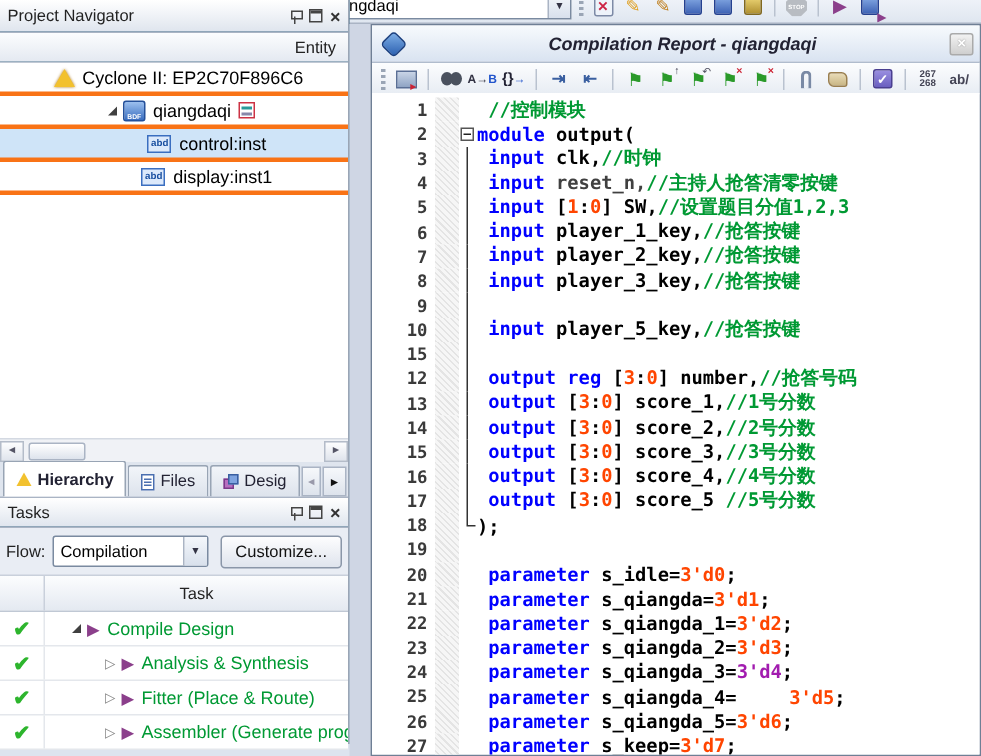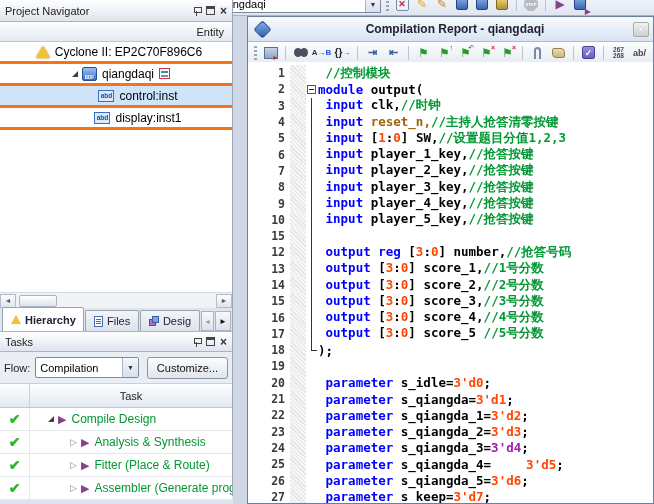--- a/index.html
+++ b/index.html
@@ -86,21 +86,21 @@
   .check { color:#2db52d; font-size:14px; font-weight:bold; }
   .task-row .c2 { flex:1; display:flex; align-items:center; overflow:hidden; white-space:nowrap; }
   .t-exp-open { width:0; height:0; border-left:6px solid transparent; border-bottom:6px solid #404040; margin:0 4px; }
   .t-exp-closed { font-size:9px; color:#888; margin:0 4px; }
   .t-play { color:#8b3f8b; font-size:11px; margin-right:5px; }
   .task-label { color:#009933; font-size:12px; }
 
   
   .mdi-gap { position:absolute; left:233px; top:16px; width:14px; height:488px; background:#cfd6e4; }
   .child-win { position:absolute; left:247px; top:16px; width:407px; height:488px; border:1px solid #6f7f95; background:#fff; }
-  .child-title { height:22px; background:linear-gradient(#f7fafd,#d9e3f1); border-bottom:1px solid #b0bccd; display:flex; align-items:center; padding:12px 4px; }
+  .child-title { height:22px; background:linear-gradient(#f7fafd,#d9e3f1); border-bottom:1px solid #b0bccd; display:flex; align-items:center; padding:12px 4px;font-style:italic; }
   .diamond-ic { width:13px; height:13px; background:linear-gradient(135deg,#7fb0e8,#2a5faf); border:1px solid #1a3f7f; border-radius:3px; transform:rotate(45deg); margin:0 8px 0 4px; }
   .child-title .t { flex:1; text-align:center; font-size:12px; font-weight:bold; color:#223; }
   .child-close { width:16px; height:15px; background:linear-gradient(#f2f2f2,#cfcfcf); border:1px solid #aaa; border-radius:2px; color:#fff; font-weight:bold; font-size:10px; display:flex; align-items:center; justify-content:center; text-shadow:0 0 1px #888; }
 
   .ed-toolbar { height:22px; background:linear-gradient(#fcfdfe,#e7ecf3); border-bottom:1px solid #b6bfcc; display:flex; align-items:center; padding-left:3px; overflow:hidden; }
   .ed-ic { width:19px; height:18px; display:flex; align-items:center; justify-content:center; margin:0 1px; position:relative; }
   .winarrow { width:14px; height:12px; background:linear-gradient(#c8d4e6,#8fa4c4); border:1px solid #5a6f95; position:relative; }
   .winarrow::after { content:"▸"; position:absolute; right:-1px; bottom:-4px; color:#cc2233; font-size:8px; }
   .binoc { width:14px; height:9px; position:relative; }
   .binoc::before, .binoc::after { content:""; position:absolute; top:0; width:8px; height:9px; border-radius:50%; background:#4a515e; }
@@ -382,26 +382,26 @@
       <span>268</span>
     </span>
     <span class="ed-ic abind">ab/</span>
   </div>
 
   <div class="code-area">
     <div id="code-lines" style="padding-top:3px;">
         <div class="code-line"><span class="gut">1</span><span class="hatch"></span><span class="foldc"></span><span class="ctext"><span style="color: rgb(0, 153, 51);"> //控制模块</span></span></div>
         <div class="code-line"><span class="gut">2</span><span class="hatch"></span><span class="foldc"><span class="fold-box"></span></span><span class="ctext"><span style="color: rgb(0, 0, 255);">module</span><span style="color: rgb(0, 0, 0);"> output(</span></span></div>
         <div class="code-line"><span class="gut">3</span><span class="hatch"></span><span class="foldc"><span class="fold-mid"></span></span><span class="ctext"><span style="color: rgb(0, 0, 0);"> </span><span style="color: rgb(0, 0, 255);">input</span><span style="color: rgb(0, 0, 0);"> clk,</span><span style="color: rgb(0, 153, 51);">//时钟</span></span></div>
-        <div class="code-line"><span class="gut">4</span><span class="hatch"></span><span class="foldc"><span class="fold-mid"></span></span><span class="ctext"><span style="color: rgb(0, 0, 0);"> </span><span style="color: rgb(0, 0, 255);">input</span><span style="color: #a16207;"> reset_n,</span><span style="color: rgb(0, 153, 51);">//主持人抢答清零按键</span></span></div>
+        <div class="code-line"><span class="gut">4</span><span class="hatch"></span><span class="foldc"><span class="fold-mid"></span></span><span class="ctext"><span style="color: rgb(0, 0, 0);"> </span><span style="color: rgb(0, 0, 255);">input</span><span style="color: #404040;"> reset_n,</span><span style="color: rgb(0, 153, 51);">//主持人抢答清零按键</span></span></div>
         <div class="code-line"><span class="gut">5</span><span class="hatch"></span><span class="foldc"><span class="fold-mid"></span></span><span class="ctext"><span style="color: rgb(0, 0, 0);"> </span><span style="color: rgb(0, 0, 255);">input</span><span style="color: rgb(0, 0, 0);"> [</span><span style="color: rgb(255, 69, 0);">1</span><span style="color: rgb(0, 0, 0);">:</span><span style="color: rgb(255, 69, 0);">0</span><span style="color: rgb(0, 0, 0);">] SW,</span><span style="color: rgb(0, 153, 51);">//设置题目分值1,2,3</span></span></div>
         <div class="code-line"><span class="gut">6</span><span class="hatch"></span><span class="foldc"><span class="fold-mid"></span></span><span class="ctext"><span style="color: rgb(0, 0, 0);"> </span><span style="color: rgb(0, 0, 255);">input</span><span style="color: rgb(0, 0, 0);"> player_1_key,</span><span style="color: rgb(0, 153, 51);">//抢答按键</span></span></div>
         <div class="code-line"><span class="gut">7</span><span class="hatch"></span><span class="foldc"><span class="fold-mid"></span></span><span class="ctext"><span style="color: rgb(0, 0, 0);"> </span><span style="color: rgb(0, 0, 255);">input</span><span style="color: rgb(0, 0, 0);"> player_2_key,</span><span style="color: rgb(0, 153, 51);">//抢答按键</span></span></div>
         <div class="code-line"><span class="gut">8</span><span class="hatch"></span><span class="foldc"><span class="fold-mid"></span></span><span class="ctext"><span style="color: rgb(0, 0, 0);"> </span><span style="color: rgb(0, 0, 255);">input</span><span style="color: rgb(0, 0, 0);"> player_3_key,</span><span style="color: rgb(0, 153, 51);">//抢答按键</span></span></div>
-        <div class="code-line"><span class="gut">9</span><span class="hatch"></span><span class="foldc"><span class="fold-mid"></span></span><span class="ctext"><span style="color: rgb(0, 0, 0);"> </span><span style="color: rgb(0, 0, 255);">input</span><span style="color: rgb(0, 0, 0);"> player_4_key,</span><span style="color: rgb(0, 153, 51);">//抢答按键</span></span></div>
+        <div class="code-line"><span class="gut">9</span><span class="hatch"></span><span class="foldc"><span class="fold-mid"></span></span></div>
         <div class="code-line"><span class="gut">10</span><span class="hatch"></span><span class="foldc"><span class="fold-mid"></span></span><span class="ctext"><span style="color: rgb(0, 0, 0);"> </span><span style="color: rgb(0, 0, 255);">input</span><span style="color: rgb(0, 0, 0);"> player_5_key,</span><span style="color: rgb(0, 153, 51);">//抢答按键</span></span></div>
         <div class="code-line"><span class="gut">15</span><span class="hatch"></span><span class="foldc"><span class="fold-mid"></span></span><span class="ctext"></span></div>
         <div class="code-line"><span class="gut">12</span><span class="hatch"></span><span class="foldc"><span class="fold-mid"></span></span><span class="ctext"><span style="color: rgb(0, 0, 0);"> </span><span style="color: rgb(0, 0, 255);">output</span><span style="color: rgb(0, 0, 0);"> </span><span style="color: rgb(0, 0, 255);">reg</span><span style="color: rgb(0, 0, 0);"> [</span><span style="color: rgb(255, 69, 0);">3</span><span style="color: rgb(0, 0, 0);">:</span><span style="color: rgb(255, 69, 0);">0</span><span style="color: rgb(0, 0, 0);">] number,</span><span style="color: rgb(0, 153, 51);">//抢答号码</span></span></div>
         <div class="code-line"><span class="gut">13</span><span class="hatch"></span><span class="foldc"><span class="fold-mid"></span></span><span class="ctext"><span style="color: rgb(0, 0, 0);"> </span><span style="color: rgb(0, 0, 255);">output</span><span style="color: rgb(0, 0, 0);"> [</span><span style="color: rgb(255, 69, 0);">3</span><span style="color: rgb(0, 0, 0);">:</span><span style="color: rgb(255, 69, 0);">0</span><span style="color: rgb(0, 0, 0);">] score_1,</span><span style="color: rgb(0, 153, 51);">//1号分数</span></span></div>
         <div class="code-line"><span class="gut">14</span><span class="hatch"></span><span class="foldc"><span class="fold-mid"></span></span><span class="ctext"><span style="color: rgb(0, 0, 0);"> </span><span style="color: rgb(0, 0, 255);">output</span><span style="color: rgb(0, 0, 0);"> [</span><span style="color: rgb(255, 69, 0);">3</span><span style="color: rgb(0, 0, 0);">:</span><span style="color: rgb(255, 69, 0);">0</span><span style="color: rgb(0, 0, 0);">] score_2,</span><span style="color: rgb(0, 153, 51);">//2号分数</span></span></div>
         <div class="code-line"><span class="gut">15</span><span class="hatch"></span><span class="foldc"><span class="fold-mid"></span></span><span class="ctext"><span style="color: rgb(0, 0, 0);"> </span><span style="color: rgb(0, 0, 255);">output</span><span style="color: rgb(0, 0, 0);"> [</span><span style="color: rgb(255, 69, 0);">3</span><span style="color: rgb(0, 0, 0);">:</span><span style="color: rgb(255, 69, 0);">0</span><span style="color: rgb(0, 0, 0);">] score_3,</span><span style="color: rgb(0, 153, 51);">//3号分数</span></span></div>
         <div class="code-line"><span class="gut">16</span><span class="hatch"></span><span class="foldc"><span class="fold-mid"></span></span><span class="ctext"><span style="color: rgb(0, 0, 0);"> </span><span style="color: rgb(0, 0, 255);">output</span><span style="color: rgb(0, 0, 0);"> [</span><span style="color: rgb(255, 69, 0);">3</span><span style="color: rgb(0, 0, 0);">:</span><span style="color: rgb(255, 69, 0);">0</span><span style="color: rgb(0, 0, 0);">] score_4,</span><span style="color: rgb(0, 153, 51);">//4号分数</span></span></div>
         <div class="code-line"><span class="gut">17</span><span class="hatch"></span><span class="foldc"><span class="fold-mid"></span></span><span class="ctext"><span style="color: rgb(0, 0, 0);"> </span><span style="color: rgb(0, 0, 255);">output</span><span style="color: rgb(0, 0, 0);"> [</span><span style="color: rgb(255, 69, 0);">3</span><span style="color: rgb(0, 0, 0);">:</span><span style="color: rgb(255, 69, 0);">0</span><span style="color: rgb(0, 0, 0);">] score_5 </span><span style="color: rgb(0, 153, 51);">//5号分数</span></span></div>
         <div class="code-line"><span class="gut">18</span><span class="hatch"></span><span class="foldc"><span class="fold-end-v"></span><span class="fold-end-h"></span></span><span class="ctext"><span style="color: rgb(0, 0, 0);">);</span></span></div>
         <div class="code-line"><span class="gut">19</span><span class="hatch"></span><span class="foldc"></span><span class="ctext"></span></div>

